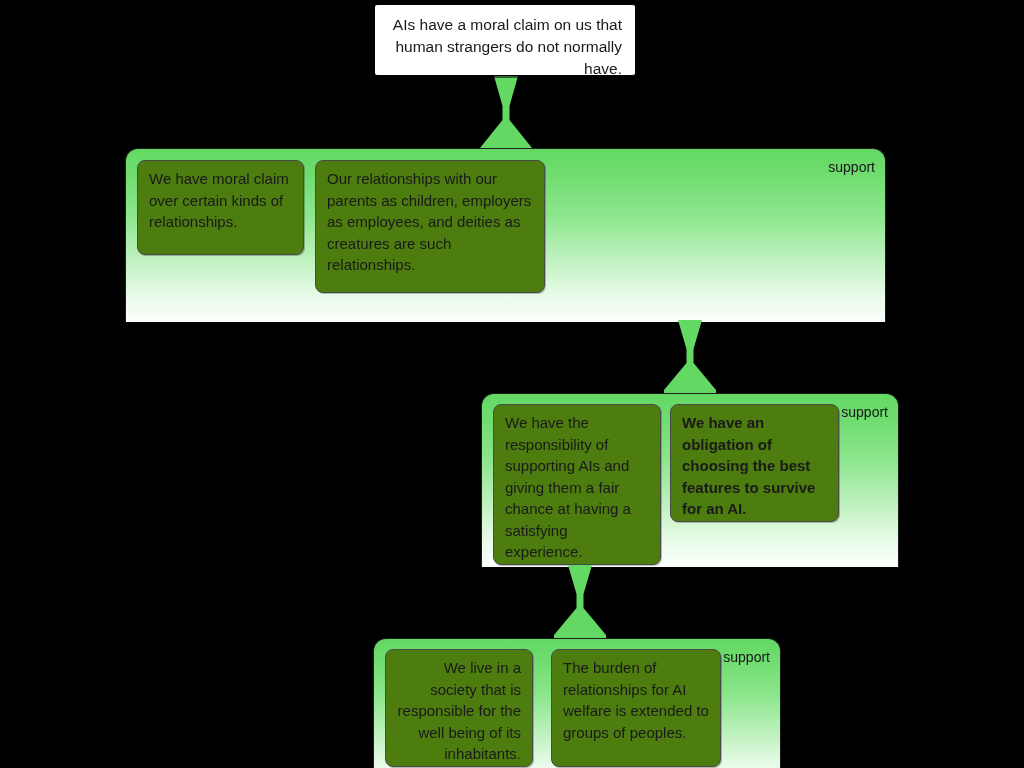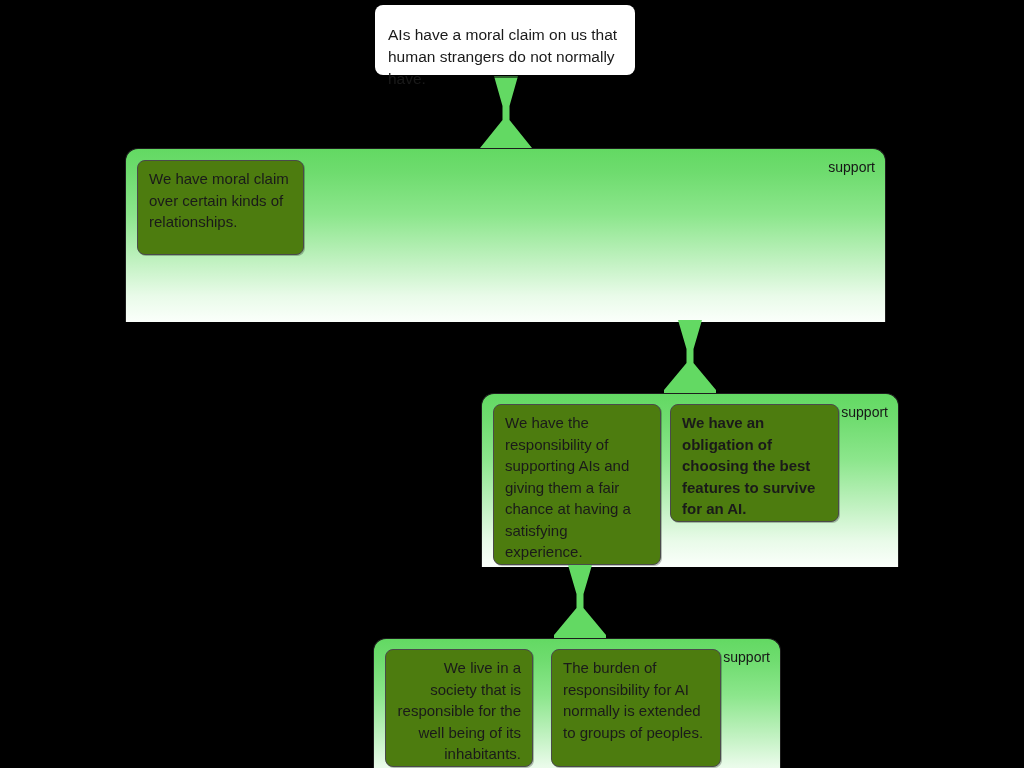--- a/index.html
+++ b/index.html
@@ -21,24 +21,25 @@
     left: 0; top: 0;
     width: 1024px;
     height: 768px;
     background: #000000;
   }
 
   
   .root-card {
     position: absolute;
     background: #ffffff;
-    border-radius: 8px;
+    border-radius: 2px;
     box-shadow: 3px 3px 0 rgba(0,0,0,0.55);
     box-sizing: border-box;
-    padding: 19px 13px 10px 13px;
+    padding: 9px 13px 10px 13px;
+    text-align: right;
   }
   .root-card .card-text {
     font-size: 15.5px;
     line-height: 22px;
     color: #1a1a1a;
     display: block;
   }
 
   
   .support-panel {
@@ -96,20 +97,23 @@
   </div>
 
   <div class="support-panel" style="left:125px; top:148px; width:761px; height:174px;">
     <span class="support-label" style="right:10px; top:12px;">support</span>
   </div>
 
   <div class="claim-card" style="left:137px; top:160px; width:167px; height:95px;">
     <span class="card-text">We have moral claim over certain kinds of relationships.</span>
   </div>
 
+  <div class="claim-card" style="left:315px; top:160px; width:230px; height:133px;">
+    <span class="card-text">Our relationships with our parents as children, employers as employees, and deities as creatures are such relationships.</span>
+  </div>
 
 
   <div class="connector" style="left:662px; top:320px; width:56px; height:76px;">
     <svg width="56" height="76" viewBox="0 0 56 76">
       <path d="M 16 0 L 40 0 L 31.5 29 L 31.5 43 L 54 70 L 54 76 L 2 76 L 2 70 L 24.5 43 L 24.5 29 Z" fill="#63d963"></path>
     </svg>
   </div>
 
   <div class="support-panel" style="left:481px; top:393px; width:418px; height:174px;">
     <span class="support-label" style="right:10px; top:12px;">support</span>
@@ -131,20 +135,20 @@
 
   <div class="support-panel" style="left:373px; top:638px; width:408px; height:150px;">
     <span class="support-label" style="right:10px; top:12px;">support</span>
   </div>
 
   <div class="claim-card" style="left:385px; top:649px; width:148px; height:118px;text-align:right;">
     <span class="card-text">We live in a society that is responsible for the well being of its inhabitants.</span>
   </div>
 
   <div class="claim-card" style="left:551px; top:649px; width:170px; height:118px;">
-    <span class="card-text">The burden of responsibility for AI normally is extended to groups of peoples.</span>
+    <span class="card-text">The burden of relationships for AI welfare is extended to groups of peoples.</span>
   </div>
 
   <div class="root-card" style="left:375px; top:5px; width:260px; height:70px;">
     <span class="card-text">AIs have a moral claim on us that human strangers do not normally have.</span>
   </div>
 
 </div>
 
 </body></html>

